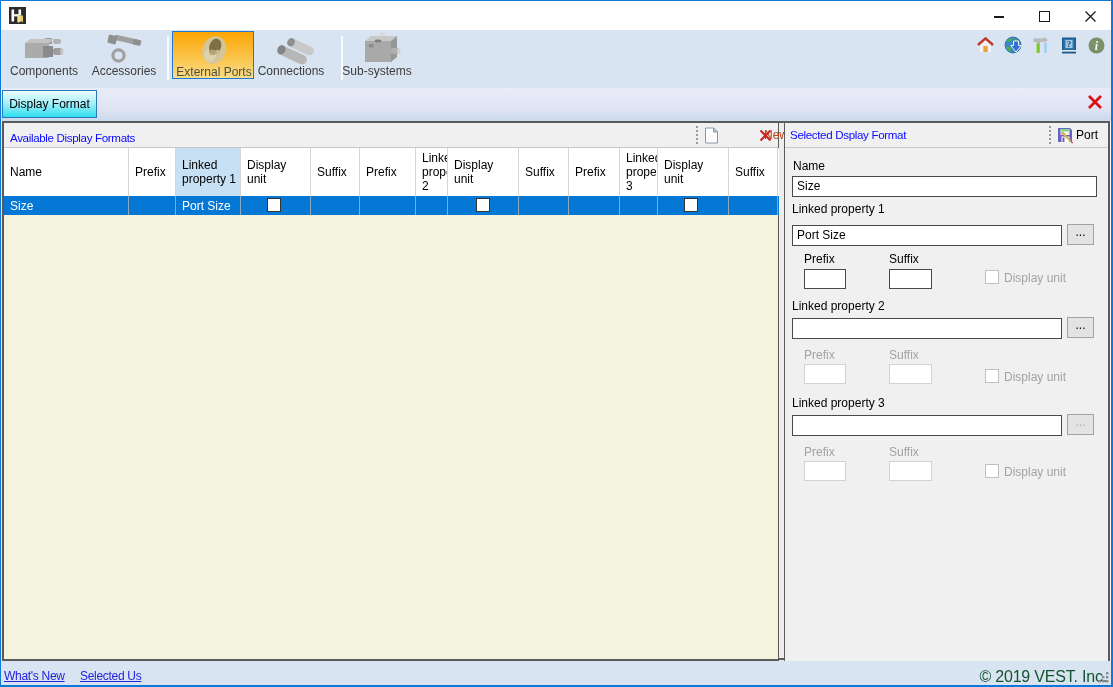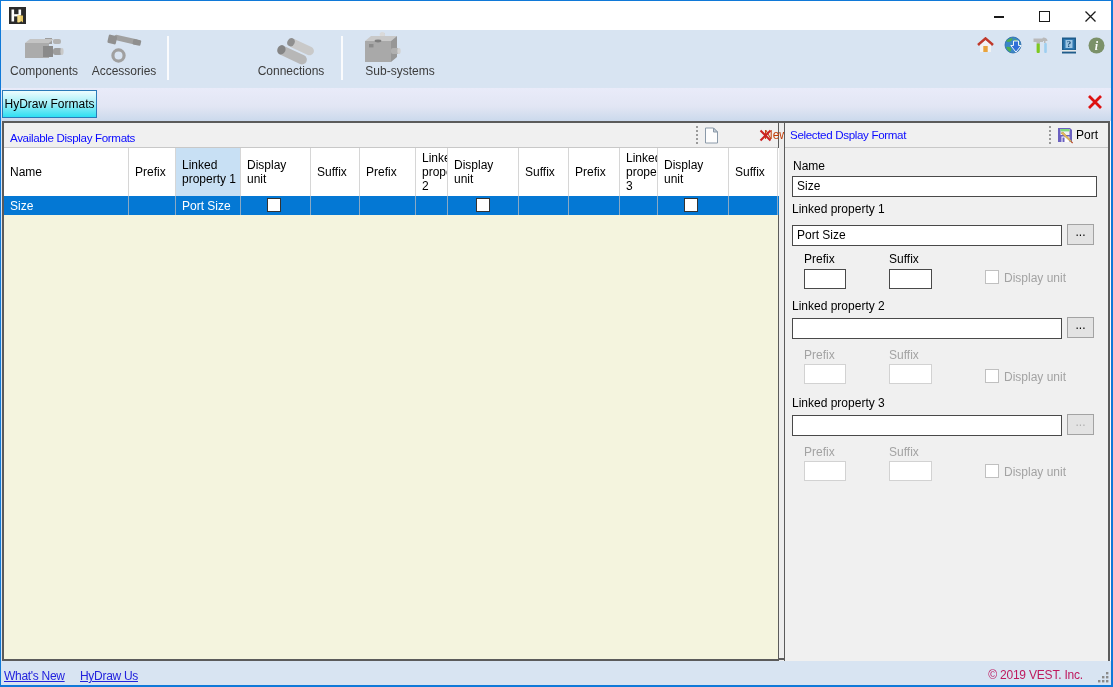--- a/index.html
+++ b/index.html
@@ -93,20 +93,30 @@
   <svg class="abs" style="left:102px;top:4px" width="42" height="30" viewBox="0 0 42 30">
     <rect x="11" y="3" width="25" height="5.4" rx="2.7" transform="rotate(13 23 5)" fill="#a0a0a0"></rect>
     <rect x="5" y="1.2" width="8.6" height="8.6" rx="1.5" transform="rotate(13 9.3 5.5)" fill="#909090"></rect>
     <rect x="30" y="5.6" width="8" height="5.6" rx="1" transform="rotate(13 34 8)" fill="#8f8f8f"></rect>
     <circle cx="15.5" cy="21.5" r="5.6" fill="none" stroke="#a0a0a0" stroke-width="3.2"></circle>
   </svg>
   <div class="toollbl abs" style="left:83px;width:80px;">Accessories</div>
 
   <div class="toolsep abs" style="left:166px"></div>
 
+  <div id="extbtn" class="abs">
+    <svg class="abs" style="left:26px;top:3px" width="30" height="30" viewBox="0 0 30 30">
+      <ellipse cx="15" cy="15" rx="11.5" ry="14" transform="rotate(20 15 15)" fill="#d3c69c"></ellipse>
+      <ellipse cx="11" cy="20" rx="6" ry="7" transform="rotate(20 11 20)" fill="#ddd2ab"></ellipse>
+      <ellipse cx="16.2" cy="11.5" rx="5.8" ry="8.2" transform="rotate(22 16.2 11.5)" fill="#7e7045"></ellipse>
+      <path d="M10 17 L20 14.5 L20.5 18 L11 20.5 Z" fill="#c4b88d"></path>
+      <ellipse cx="13.5" cy="17" rx="3.2" ry="2.4" transform="rotate(20 13.5 17)" fill="#b0a26b"></ellipse>
+    </svg>
+    <div class="abs" style="left:0;top:33px;width:82px;text-align:center;font-size:12px;color:#4e4e46;">External Ports</div>
+  </div>
 
   <svg class="abs" style="left:276px;top:7px" width="44" height="28" viewBox="0 0 44 28">
     <g>
       <rect x="12" y="1" width="27" height="8.6" rx="4.3" transform="rotate(25 14 5)" fill="#c9c9c9"></rect>
       <ellipse cx="14" cy="5.2" rx="3.6" ry="4.3" transform="rotate(25 14 5.2)" fill="#8f8f8f"></ellipse>
       <rect x="2" y="8" width="30" height="9.6" rx="4.8" transform="rotate(25 4 12.8)" fill="#b7b7b7"></rect>
       <ellipse cx="4.4" cy="12.8" rx="4" ry="4.8" transform="rotate(25 4.4 12.8)" fill="#858585"></ellipse>
     </g>
   </svg>
   <div class="toollbl abs" style="left:250px;width:80px;">Connections</div>
@@ -117,21 +127,21 @@
     <rect x="23" y="1" width="4.6" height="7" fill="#c4c4c4"></rect>
     <circle cx="25.3" cy="2.6" r="2.6" fill="#dadada"></circle>
     <path d="M8 9 L34 9 L34 30 L8 30 Z" fill="#a9a9a9"></path>
     <path d="M8 9 L14 4 L40 4 L34 9 Z" fill="#c9c9c9"></path>
     <path d="M34 9 L40 4 L40 25 L34 30 Z" fill="#979797"></path>
     <rect x="34" y="16" width="8" height="6" rx="2" fill="#b0b0b0"></rect>
     <ellipse cx="42" cy="19" rx="1.7" ry="3.1" fill="#d2d2d2"></ellipse>
     <rect x="12" y="12" width="4.5" height="3.4" fill="#8b8b8b"></rect>
     <ellipse cx="21" cy="9" rx="3.4" ry="1.4" fill="#7f7f7f"></ellipse>
   </svg>
-  <div class="toollbl abs" style="left:359px;width:80px;">Sub-systems</div>
+  <div class="toollbl abs" style="left:336px;width:80px;">Sub-systems</div>
 
   <svg class="abs" style="left:976px;top:7px" width="17" height="16" viewBox="0 0 17 16">
     <path d="M1 8 L8.5 1.5 L16 8" fill="none" stroke="#c0392b" stroke-width="2.6"></path>
     <path d="M3 8 L8.5 3.2 L14 8 L14 15 L3 15 Z" fill="#f3f3f3"></path>
     <rect x="6.3" y="9" width="4.4" height="6" fill="#e8a33d"></rect>
   </svg>
   <svg class="abs" style="left:1003px;top:6px" width="18" height="18" viewBox="0 0 18 18">
     <circle cx="9" cy="9" r="8" fill="#3a86c8" stroke="#2b6ba8" stroke-width="0.8"></circle>
     <path d="M2 5 Q5 2 9 2 Q8 5 5 6 Q3 6 2 5 Z" fill="#4fae4f"></path>
     <path d="M10 3 Q14 4 16 8 Q13 9 11 7 Q10 5 10 3 Z" fill="#4fae4f"></path>
@@ -151,21 +161,21 @@
     <text x="8" y="10.4" font-family="Liberation Serif" font-size="9" font-weight="bold" fill="#1a4c77" text-anchor="middle">?</text>
     <rect x="1" y="13" width="14" height="1.6" fill="#e8e8e8"></rect>
   </svg>
   <svg class="abs" style="left:1087px;top:7px" width="17" height="17" viewBox="0 0 17 17">
     <circle cx="8.5" cy="8.5" r="8" fill="#7b9169"></circle>
     <text x="8.5" y="12.6" font-family="Liberation Serif" font-size="12" font-style="italic" font-weight="bold" fill="#fff" text-anchor="middle">i</text>
   </svg>
 </div>
 
 <div id="tabstrip" class="abs">
-  <div id="tab" class="abs">HyDraw Formats</div>
+  <div id="tab" class="abs">Display Format</div>
   <svg class="abs" style="left:1086px;top:6px" width="16" height="16" viewBox="0 0 16 16">
     <path d="M2 2 L14 14 M14 2 L2 14" stroke="#dd1111" stroke-width="2.8"></path>
   </svg>
 </div>
 
 <div class="abs" style="left:779px;top:121px;width:5px;height:540px;background:#ededed"></div>
 <div class="abs" style="left:779px;top:121px;width:5px;height:2px;background:#5b5b5b"></div>
 <div class="abs" style="left:779px;top:658px;width:5px;height:2px;background:#5b5b5b"></div>
 <div class="abs" style="left:1110px;top:121px;width:1px;height:540px;background:#fafafa"></div>
 
@@ -265,22 +275,22 @@
   <div class="glbl abs" style="left:19px;top:322px">Prefix</div>
   <div class="glbl abs" style="left:104px;top:322px">Suffix</div>
   <div class="gbox abs" style="left:19px;top:338px;width:42px;height:20px"></div>
   <div class="gbox abs" style="left:104px;top:338px;width:43px;height:20px"></div>
   <div class="gcb abs" style="left:200px;top:341px"></div>
   <div class="glbl abs" style="left:219px;top:342px">Display unit</div>
 </div>
 
 <div id="statusbar" class="abs">
   <div class="link abs" style="left:3px;top:8px">What's New</div>
-  <div class="link abs" style="left:79px;top:8px">HyDraw Us</div>
-  <div class="abs" style="right:28px;top:7px;font-size:12px;color:#be185d;letter-spacing:-0.2px">© 2019 VEST. Inc.</div>
+  <div class="link abs" style="left:79px;top:8px">Selected Us</div>
+  <div class="abs" style="right:4px;top:7px;font-size:16px;color:#14532d;letter-spacing:-0.2px">© 2019 VEST. Inc.</div>
   <svg class="abs" style="left:1097px;top:11px" width="12" height="12" viewBox="0 0 12 12">
     <g fill="#8a8a8a">
       <rect x="8" y="0" width="2.4" height="2.4"></rect>
       <rect x="4" y="4" width="2.4" height="2.4"></rect>
         <rect x="8" y="4" width="2.4" height="2.4"></rect>
       <rect x="0" y="8" width="2.4" height="2.4"></rect>
         <rect x="4" y="8" width="2.4" height="2.4"></rect>
         <rect x="8" y="8" width="2.4" height="2.4"></rect>
     </g>
   </svg>

